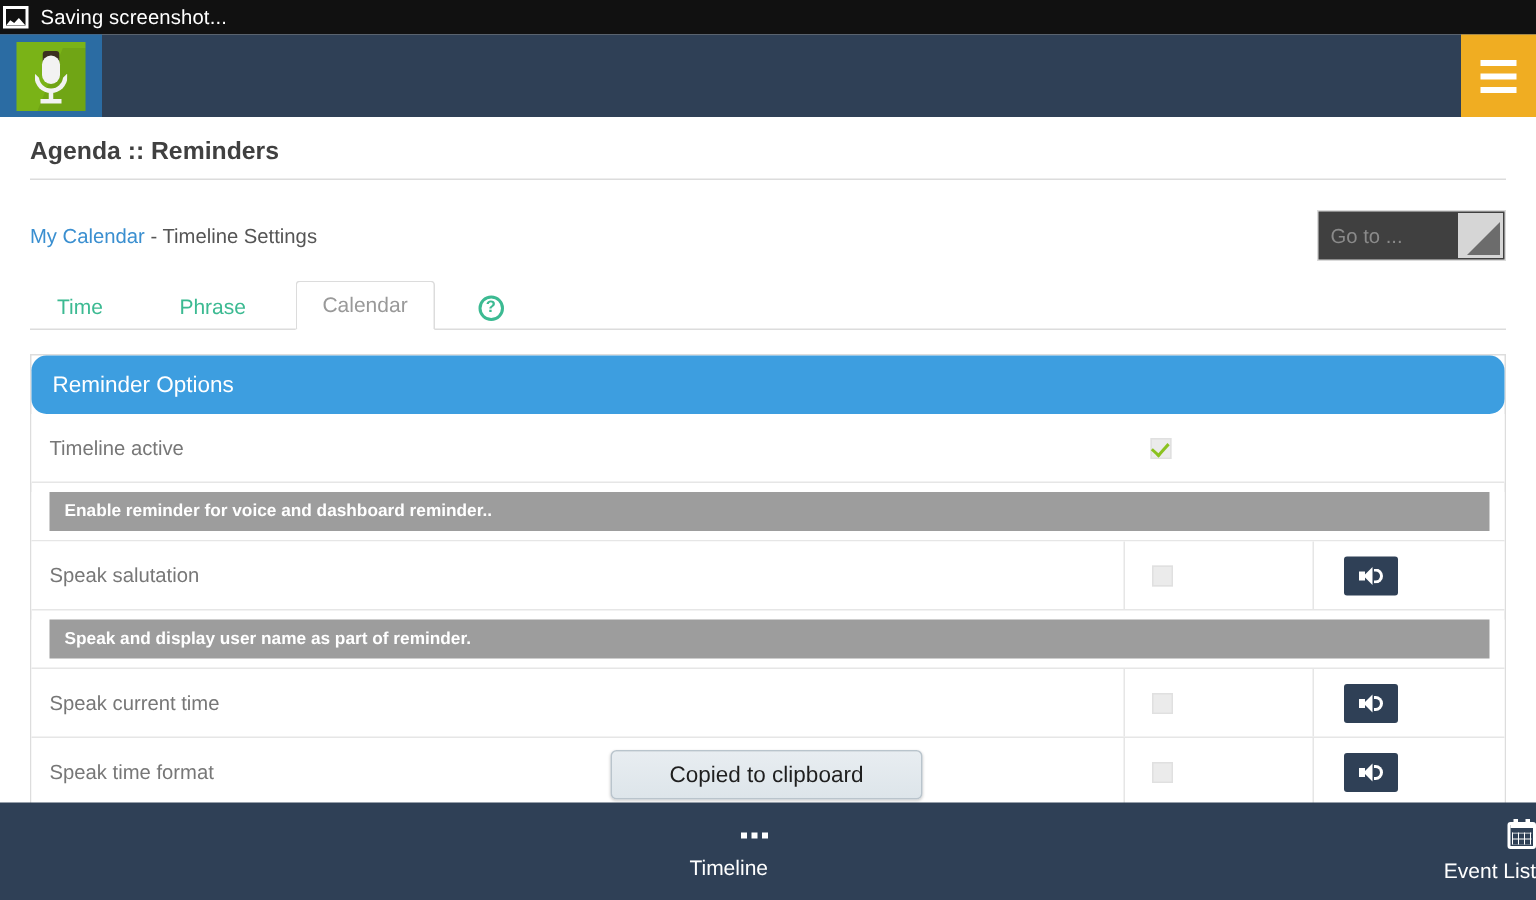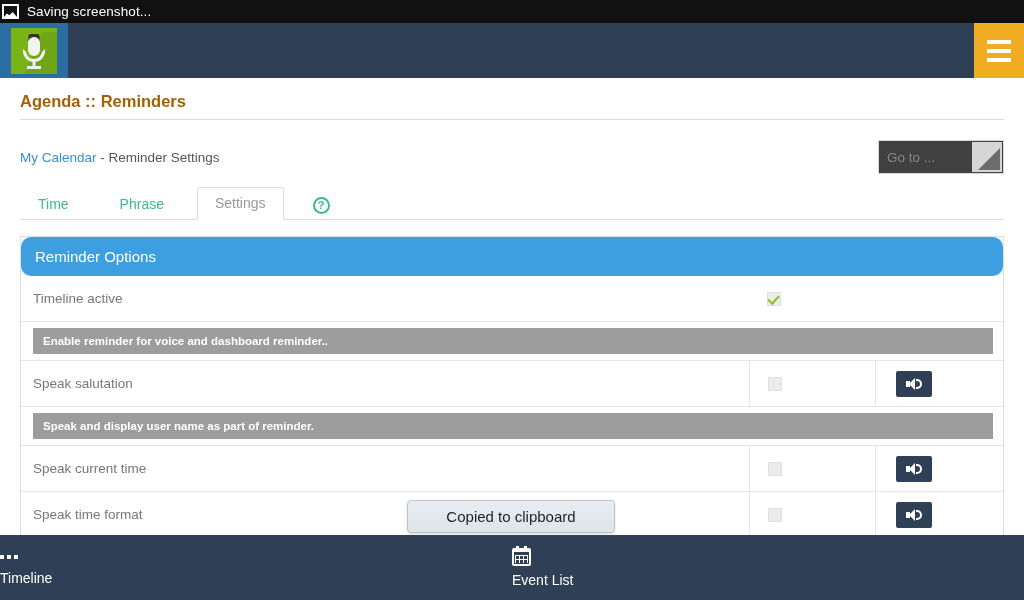--- a/index.html
+++ b/index.html
@@ -97,21 +97,21 @@
     align-items: center; justify-content: center; gap: 5px;
     flex: 0 0 auto; cursor: pointer;
   }
   .menu-btn span { display:block; width: 24px; height: 4px; background: #ffffff; }
 
   
   .page-head {
     padding: 14px 20px 8px 20px;
   }
   .page-title {
-    font-size: 16.5px; font-weight: bold; color: #a16207;
+    font-size: 16.5px; font-weight: bold; color: #404040;
     padding-bottom: 8px;
     border-bottom: 1px solid #dcdcdc;
   }
 
   
   .crumb-row {
     display: flex; align-items: flex-start; justify-content: space-between;
     padding: 12px 20px 0 20px;
   }
   .crumb { font-size: 13.5px; color: #555; padding-top: 10px; }
@@ -283,22 +283,22 @@
   
   .bottom-nav {
     position: absolute; left: 0; bottom: 0;
     width: 1024px; height: 65px;
     background: #2f4056;
     display: flex; z-index: 50;
   }
   .bnav-item {
     flex: 1 1 50%;
     display: flex; flex-direction: column;
-    align-items: flex-start; justify-content: center;
-    color: #ffffff; cursor: pointer; gap: 6px;
+    align-items: flex-end; justify-content: center;
+    color: #ffffff; cursor: pointer; gap: 6px; margin-left: 16px;
   }
   .bnav-label { font-size: 14px; }
   .dots { display: flex; gap: 3px; height: 14px; align-items: center; }
   .dots i { width: 4px; height: 4px; background: #ffffff; display: block; }
   .cal-icon {
     width: 19px; height: 18px;
     border: 2px solid #ffffff;
     border-radius: 2px;
     position: relative;
     background:
@@ -349,32 +349,32 @@
         <span></span>
     </div>
   </div>
 
   <div class="page-head">
     <div class="page-title">Agenda :: Reminders</div>
   </div>
 
   <div class="crumb-row">
     <div class="crumb">
-      <a>My Calendar</a><span> - </span><span>Reminder Settings</span>
+      <a>My Calendar</a><span> - </span><span>Timeline Settings</span>
     </div>
     <div class="goto-select">
       <span>Go to ...</span>
       <span class="goto-arrow"></span>
     </div>
   </div>
 
   <div class="tabs">
     <div class="tab">Time</div>
     <div class="tab">Phrase</div>
-    <div class="tab active">Settings</div>
+    <div class="tab active">Calendar</div>
     <div class="tab-help">
       <div class="help-circle">?</div>
     </div>
   </div>
 
   <div class="panel">
     <div class="panel-head">Reminder Options</div>
 
     <div class="opt-row">
       <div class="opt-label">Timeline active</div>

